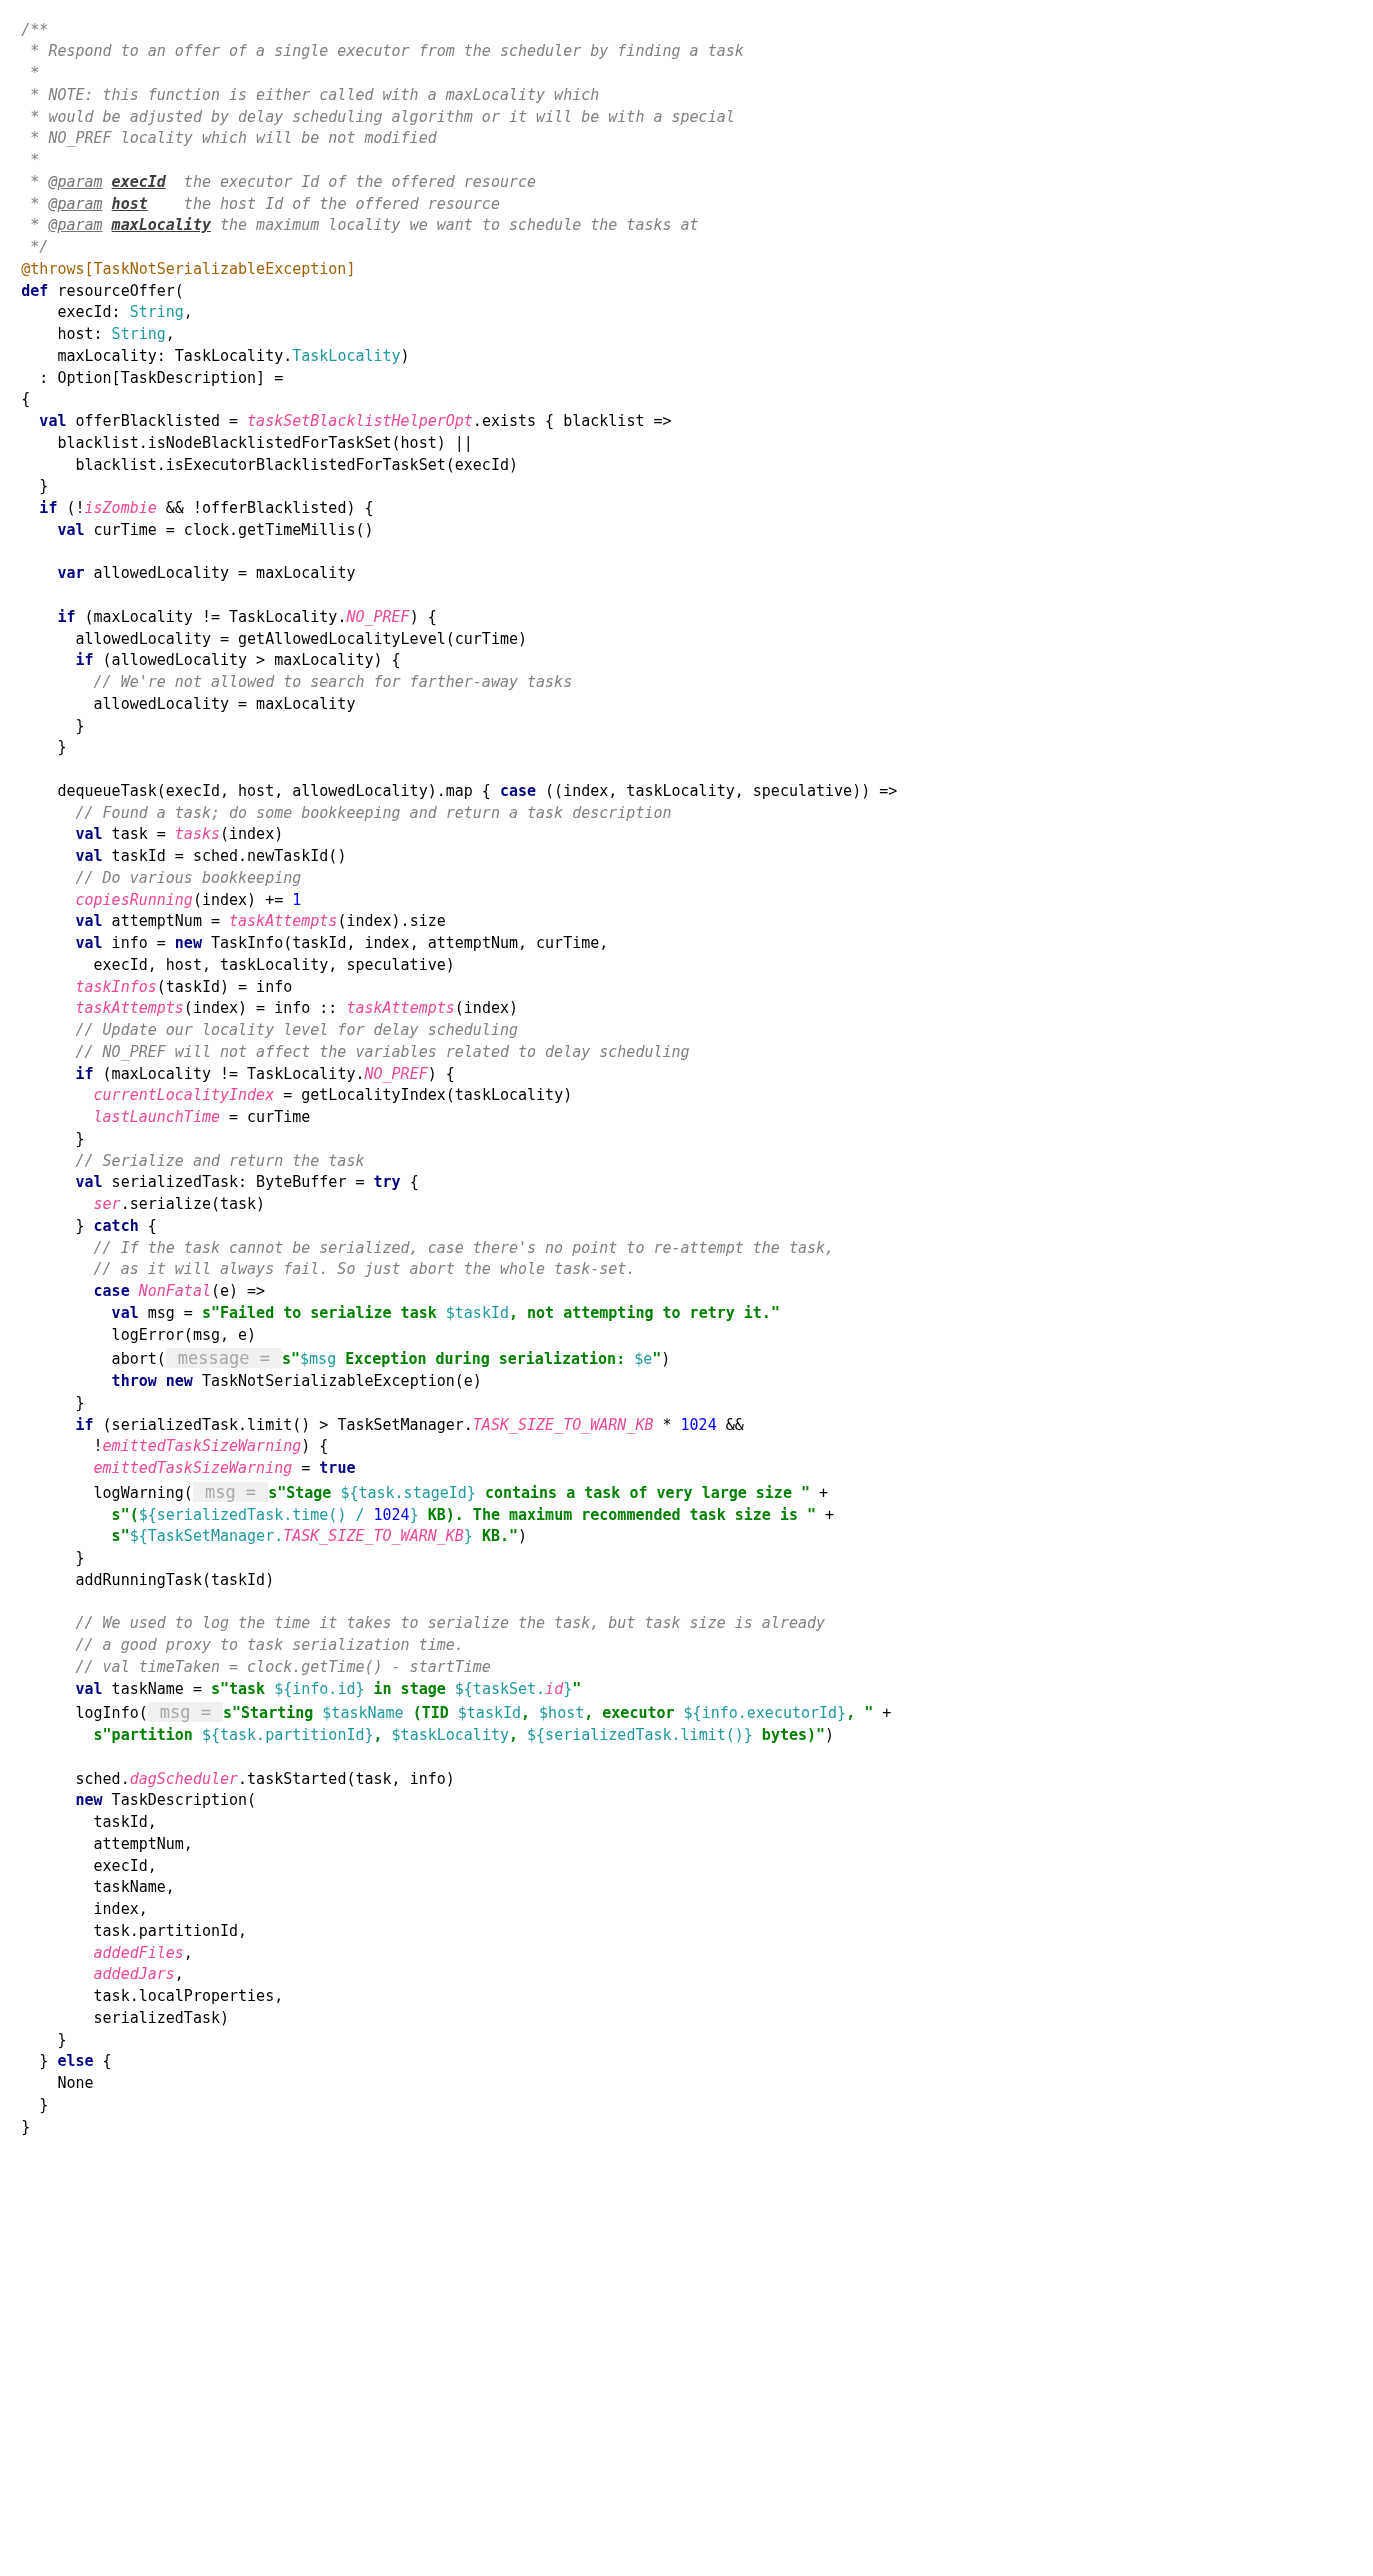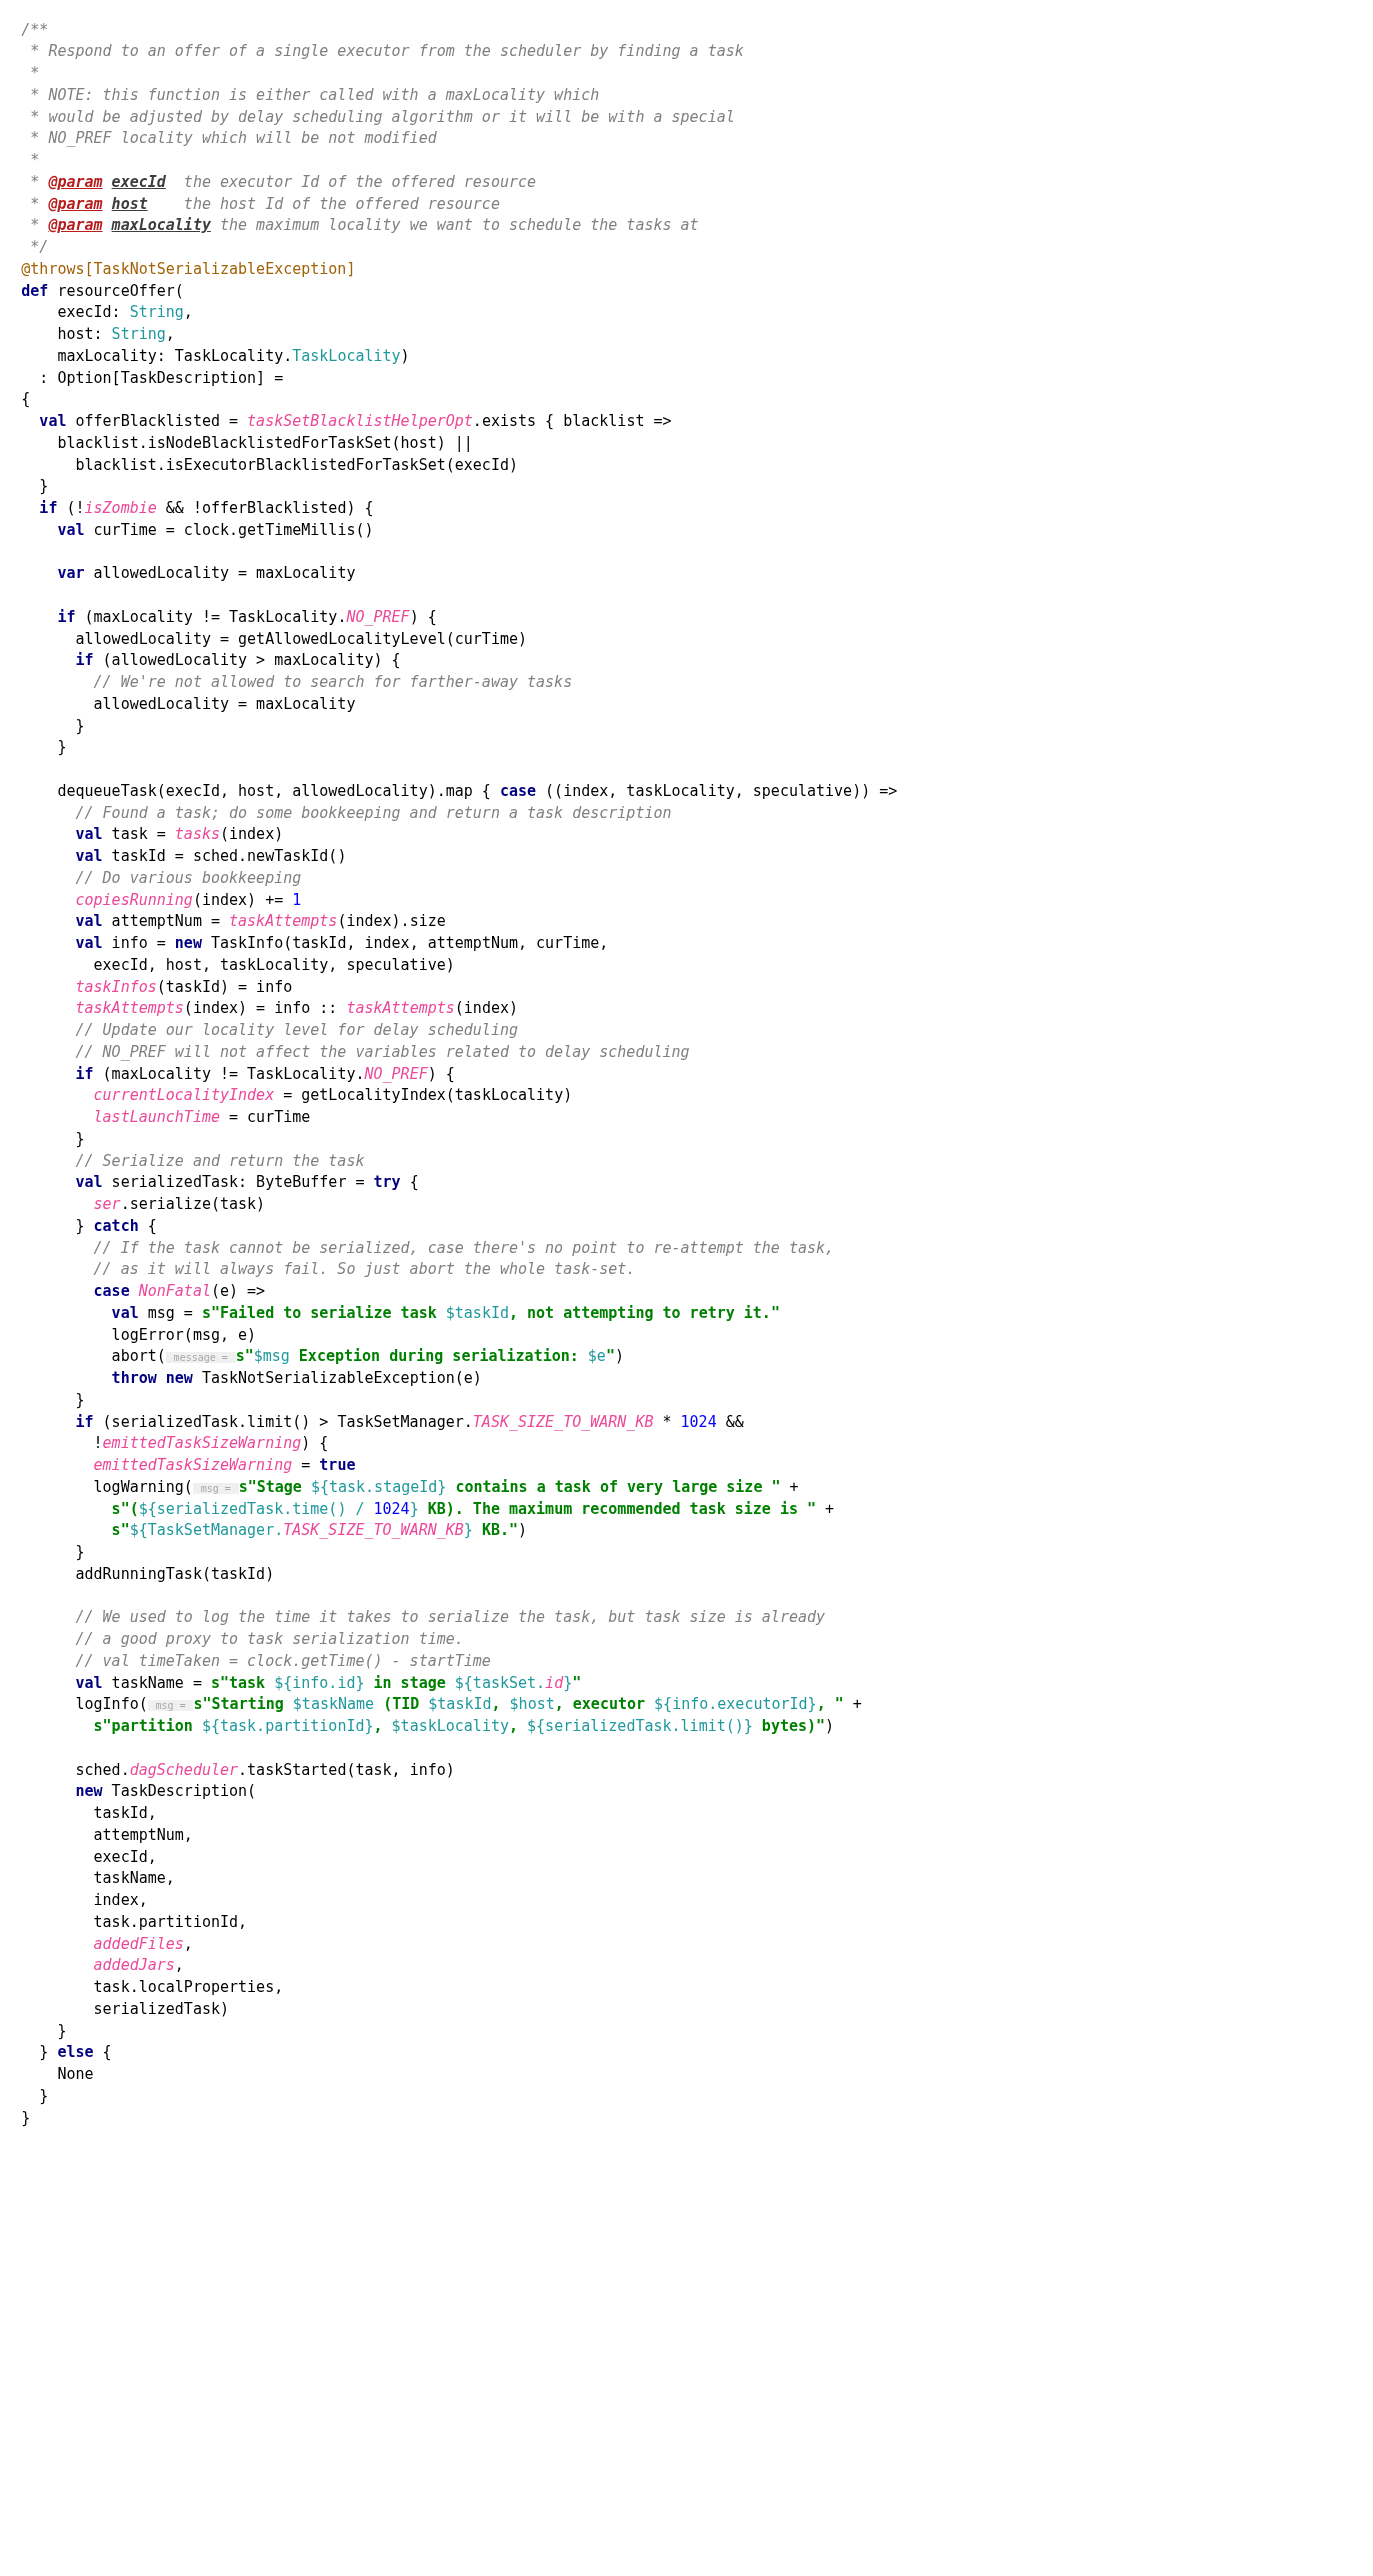--- a/index.html
+++ b/index.html
@@ -18,23 +18,23 @@
     white-space: pre;
     font-family: inherit;
   }
   .c   { color: #808080; font-style: italic; }      
   .ann { color: #a16207; }                           
   .kw  { color: #000080; font-weight: bold; }        
   .ty  { color: #20999d; }                           
   .fld { color: #ec4899; font-style: italic; }       
   .str { color: #008000; font-weight: bold; }        
   .num { color: #0000ff; }                           
-  .tag { color: #b91c1c; font-weight: bold; font-style: italic; text-decoration: underline; } 
+  .tag { color: #737373; font-weight: normal; font-style: italic; text-decoration: underline; } 
   .pn  { color: #3d3d3d; font-style: italic; text-decoration: underline; font-weight: bold; }  
-  .hint{ color: #a8a8a8; background:#f0f0f0; padding:0 1.8px; border-radius:1px; font-size:10px; font-style: normal; font-weight: normal;} 
+  .hint{ color: #a8a8a8; background:#f0f0f0; padding:0 1.8px; border-radius:1px; font-size:17px; font-style: normal; font-weight: normal;} 
 </style>
 </head>
 <body>
 
 <pre><span class="c"><span>/**</span>
 <span> * Respond to an offer of a single executor from the scheduler by finding a task</span>
 <span> *</span>
 <span> * NOTE: this function is either called with a maxLocality which</span>
 <span> * would be adjusted by delay scheduling algorithm or it will be with a special</span>
 <span> * NO_PREF locality which will be not modified</span>

